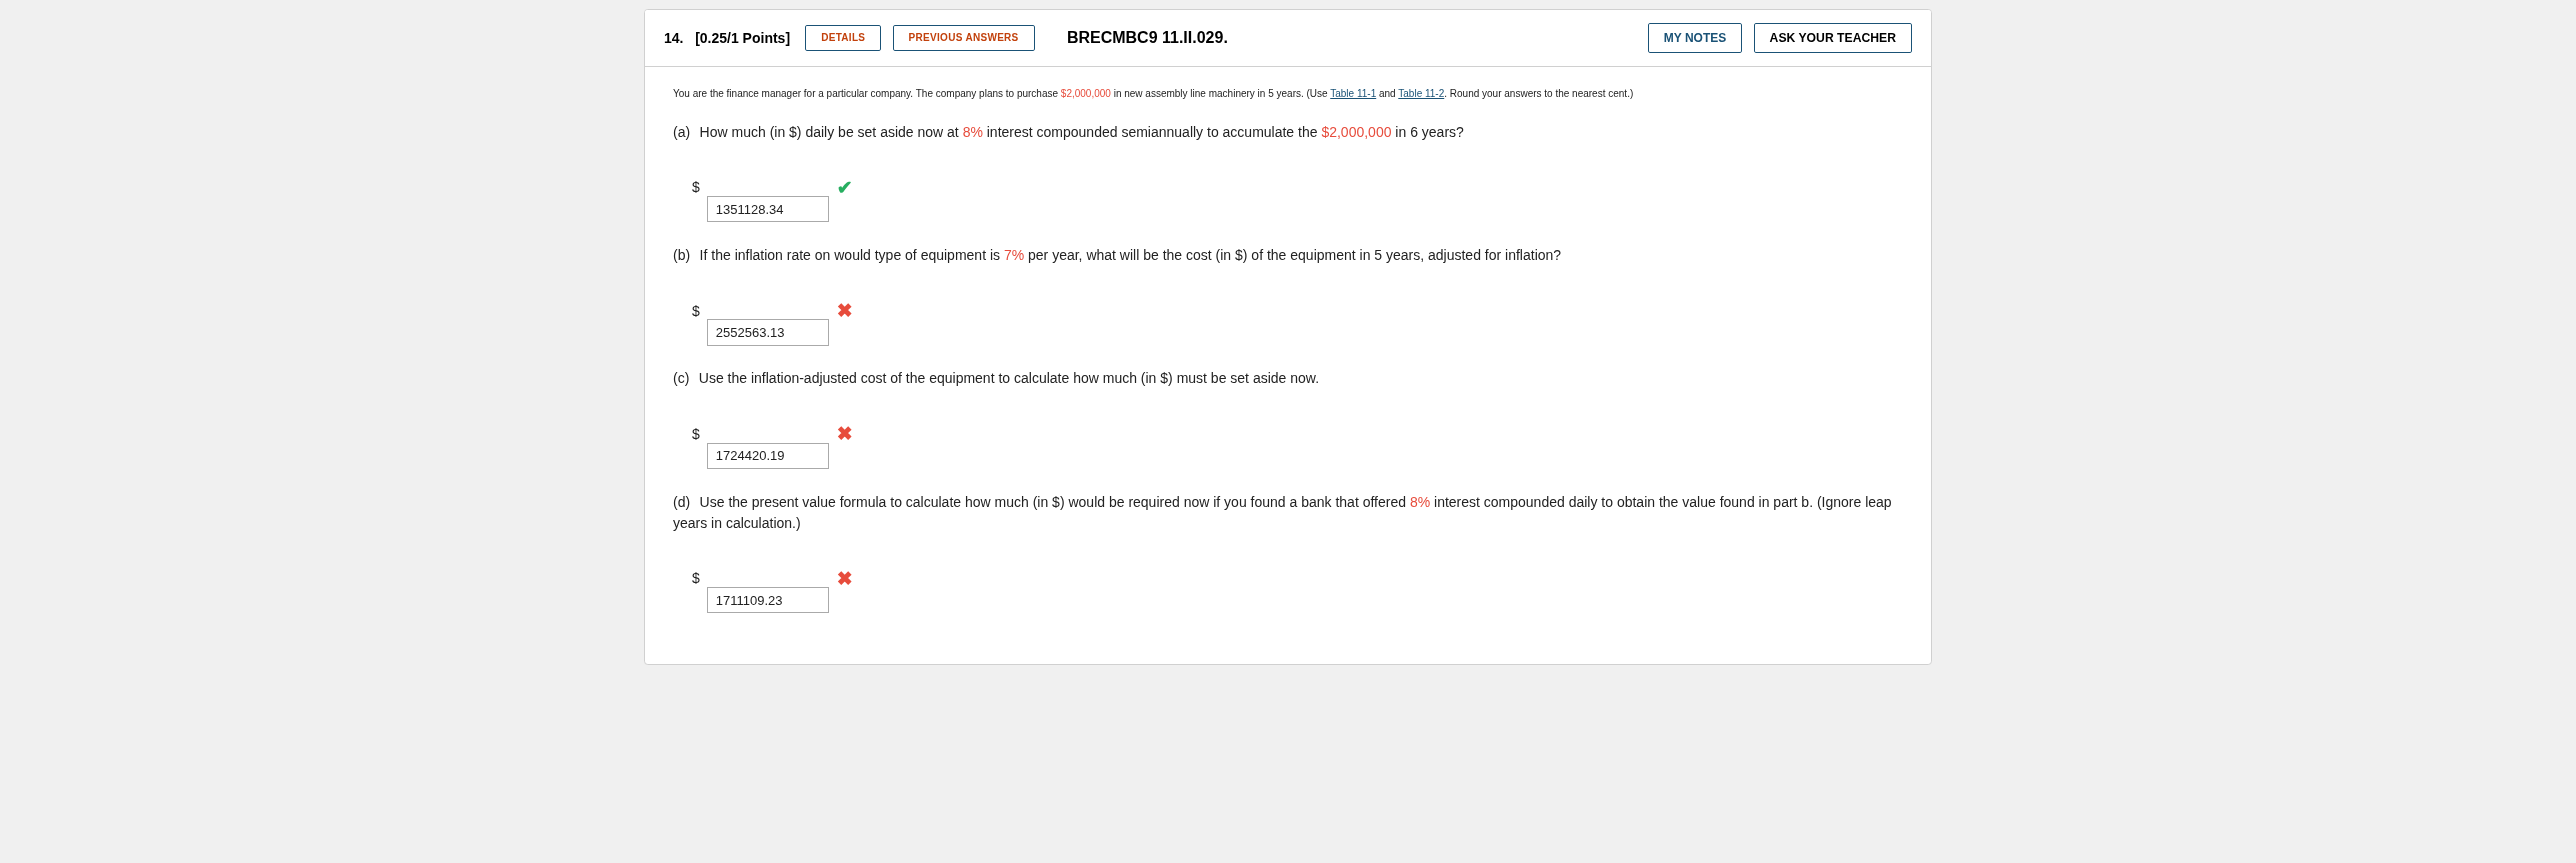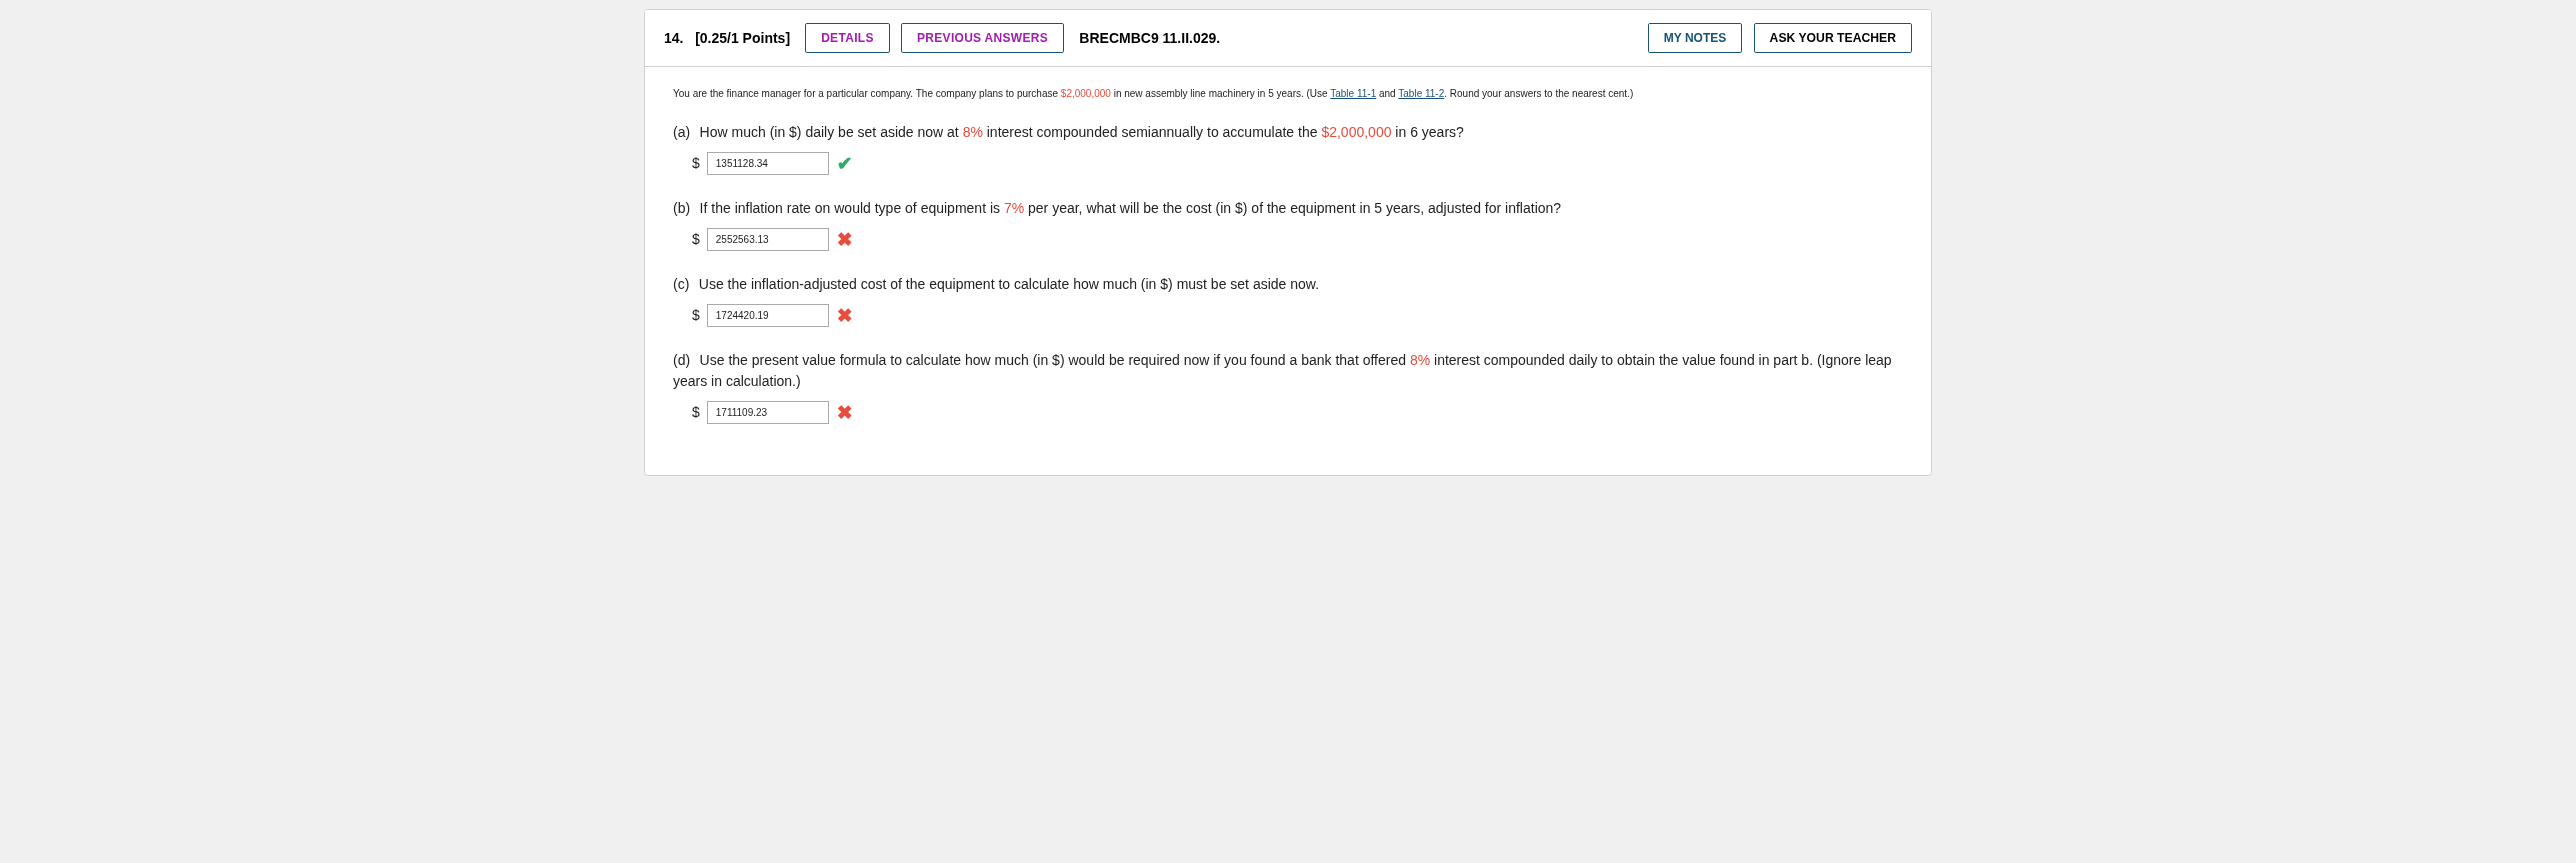--- a/index.html
+++ b/index.html
@@ -35,33 +35,33 @@
     }
     .question-number {
       font-weight: bold;
       font-size: 14px;
       white-space: nowrap;
       margin-right: 3.8px;
     }
     .header-btn {
       border: 1.9px solid #1a5276;
       background: #ffffff;
-      color: #a21caf;
-      font-weight: bold;
-      font-size: 12px;
+      color: #c2410c;
+      font-weight: bold;
+      font-size: 10px;
       padding: 6.6px 15px;
       cursor: pointer;
       border-radius: 1.9px;
       letter-spacing: 0.3px;
       text-align: right;
     }
     .question-code {
       font-weight: bold;
-      font-size: 14px;
-      margin-left: 4px;
+      font-size: 16px;
+      margin-left: 21px;
     }
     .spacer {
       flex: 1;
     }
     .my-notes-btn {
       border: 1.9px solid #1a5276;
       background: #ffffff;
       color: #1a5276;
       font-weight: bold;
       font-size: 12px;
@@ -116,23 +116,24 @@
       gap: 7.5px;
       margin-left: 19px;
     }
     .dollar-sign {
       font-size: 14px;
       color: #222;
     }
     .answer-input {
       border: 0.9px solid #aaa;
       padding: 4.7px 7.5px;
-      font-size: 10px;
+      font-size: 13px;
       width: 122px;
       color: #222;
+      margin-top: 44px;
     }
     .correct-icon {
       color: #27ae60;
       font-size: 19px;
       font-weight: bold;
     }
     .incorrect-icon {
       color: #e74c3c;
       font-size: 19px;
       font-weight: bold;

